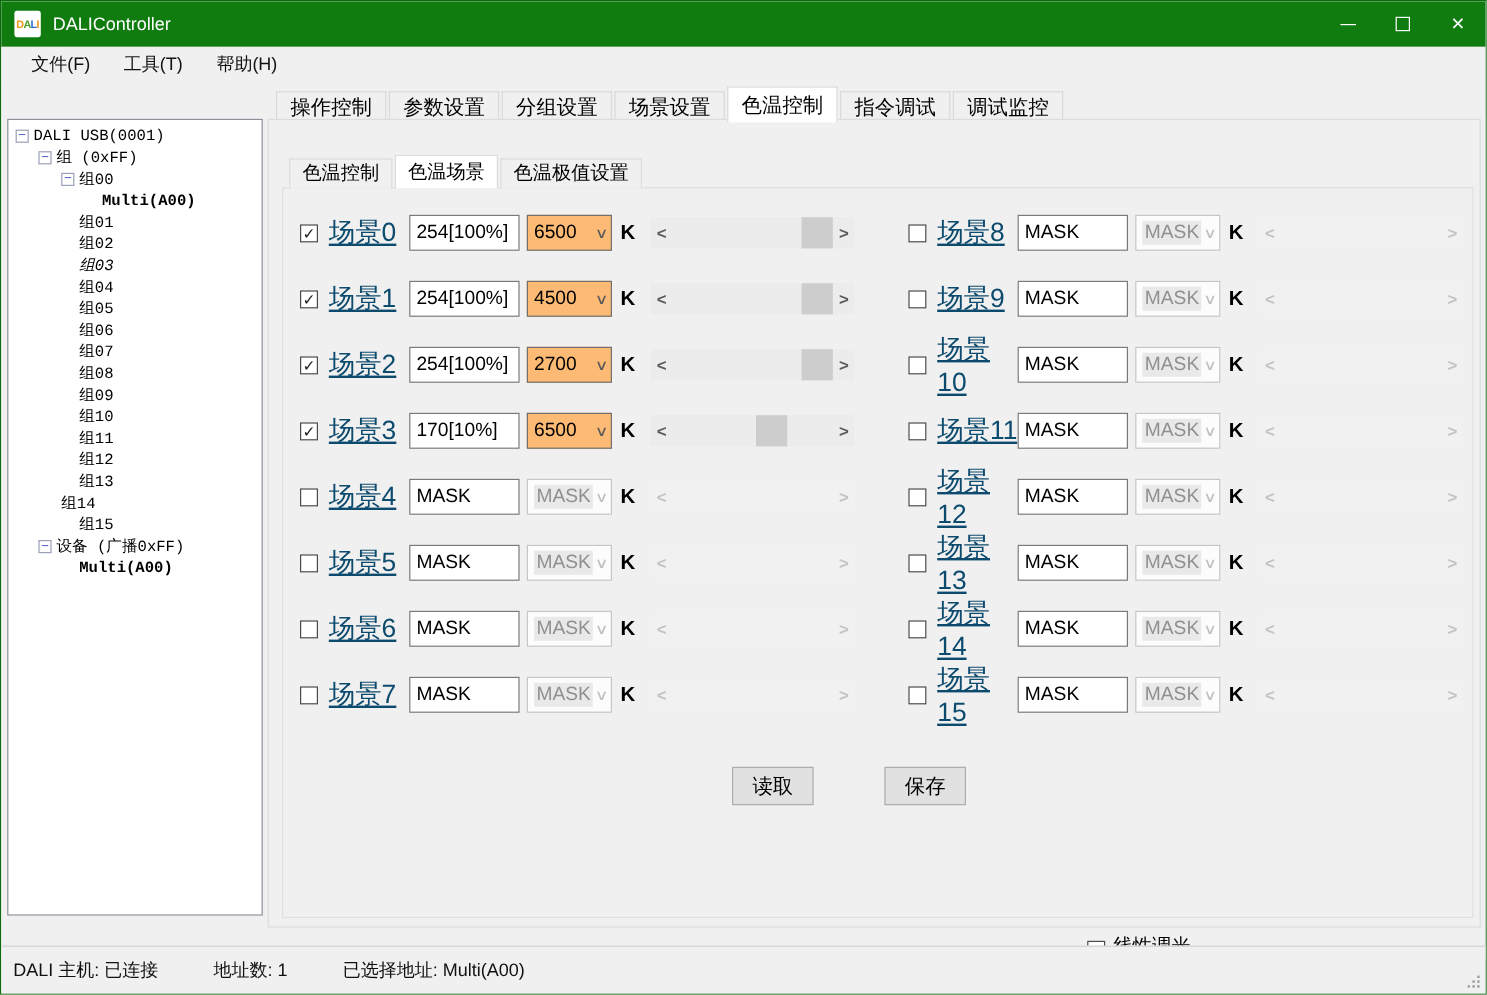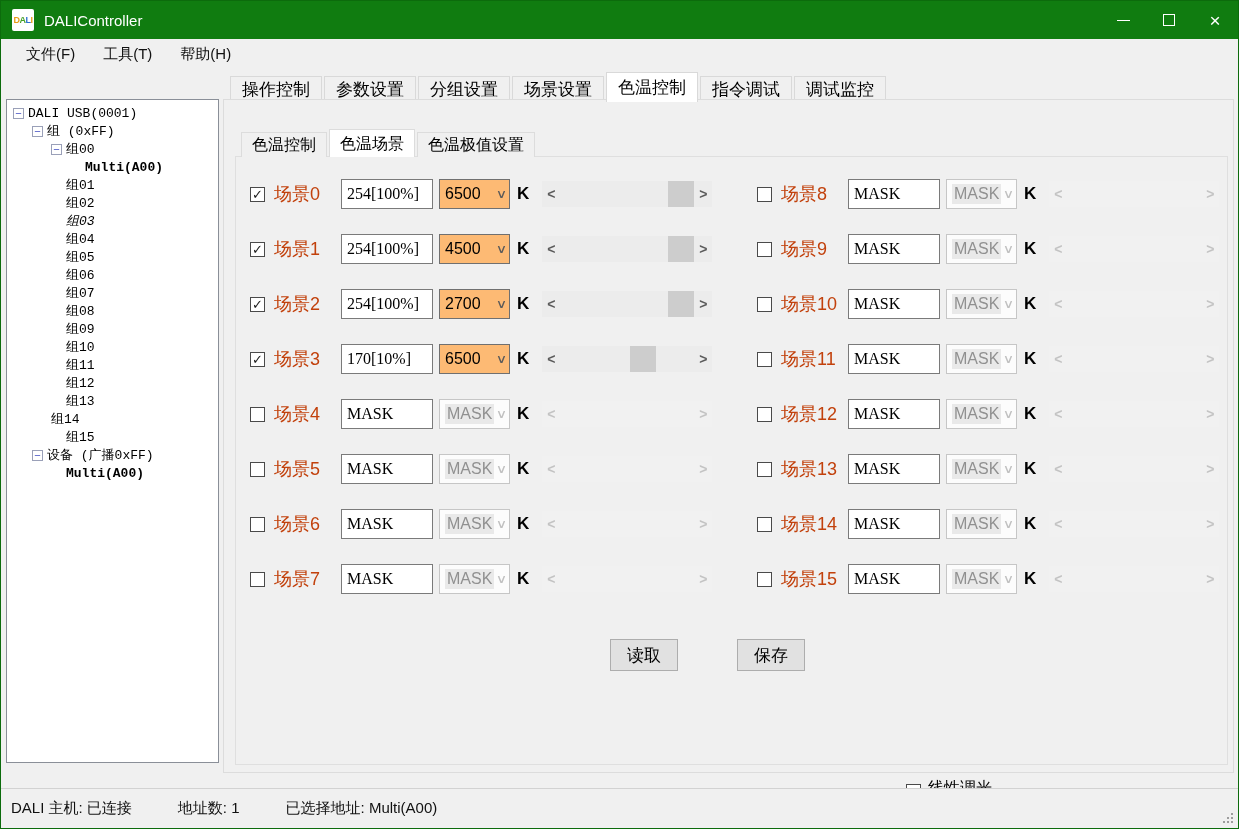--- a/index.html
+++ b/index.html
@@ -60,23 +60,23 @@
             background:#f0f0f0; border:1px solid #dcdcdc; border-bottom:none; margin-right:2px; }
   .subtab.active { background:#fff; height:28px; line-height:27px; }
   .subtabpage { position:absolute; left:11px; top:56px; width:993px; height:609px;
                 background:#f0f0f0; border:1px solid #dfdfdf; }
 
   
   .scene { position:absolute; height:32px; display:flex; align-items:center; }
   .chk { width:15px; height:15px; background:#fff; border:1px solid #4a4a4a; margin-right:9px;
          display:flex; align-items:center; justify-content:center; font-size:13px; color:#1a1a1a;
          flex:0 0 auto; }
-  .scene-lbl { font-size:18px; width:67px; color:#c2410c; }
+  .scene-lbl { font-size:22px; width:67px; color:#0c4a6e;text-decoration:underline; }
   .level-input { width:92px; height:30px; border:1px solid #7a7a7a; background:#fff;
-                 font-size:16px; font-family:Liberation Serif, serif; padding:0 5px;
+                 font-size:16px; font-family:Liberation Sans, sans-serif; padding:0 5px;
                  color:#000; margin-right:6px; }
   .combo { width:71px; height:30px; background:#fdba74; border:1px solid #707070;
            display:flex; align-items:center; padding:0 3px 0 5px; margin-right:7px; }
   .combo .val { flex:1; font-size:16px; color:#000; }
   .combo .chev { font-size:12px; color:#5a5a5a; transform:scaleX(1.3); }
   .combo.disabled { border-color:#c6c6c6; background:#fcfcfc; }
   .combo.disabled .val { color:#909090; background:#e9e9e9; flex:0 0 auto; padding:1px 2px; margin-right:auto; }
   .combo.disabled .chev { color:#c0c0c0; }
   .k-unit { font-size:17px; font-weight:bold; color:#000; margin-right:13px; }
   .hscroll { width:170px; height:26px; background:#ececec; display:flex; }

